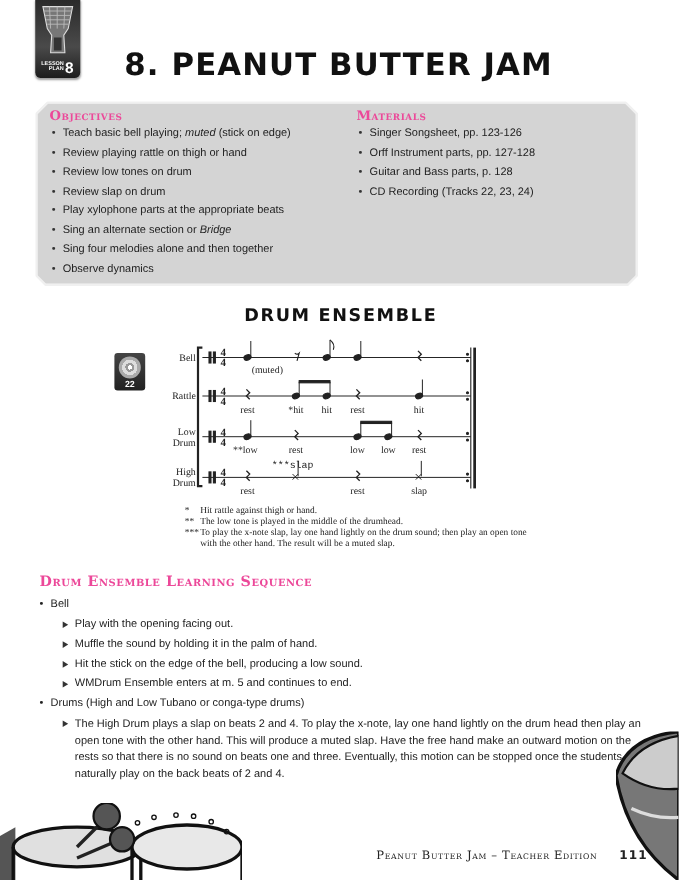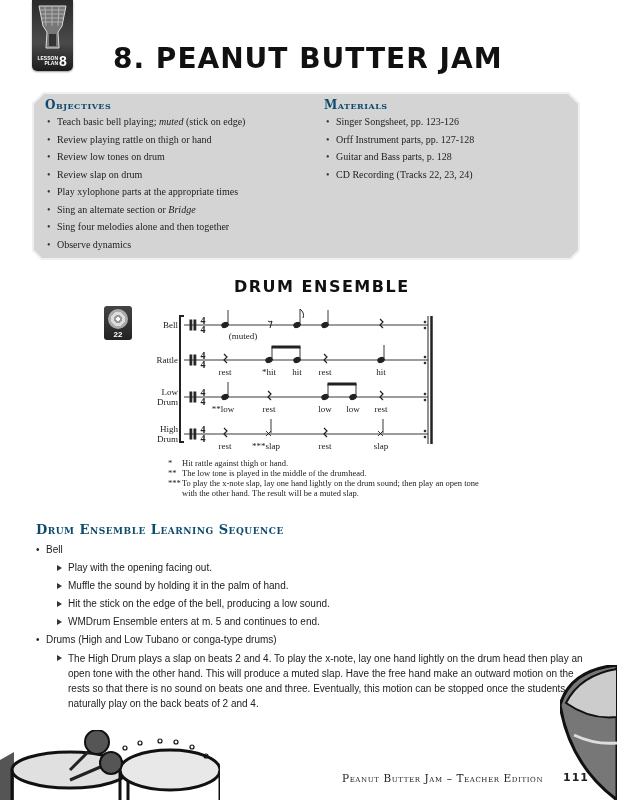--- a/index.html
+++ b/index.html
@@ -39,44 +39,44 @@
     background: #d4d4d4;
     clip-path: polygon(10px 0, calc(100% - 10px) 0, 100% 10px, 100% calc(100% - 8px), calc(100% - 8px) 100%, 8px 100%, 0 calc(100% - 8px), 0 10px);
   }
   .infobox-border {
     left: 32px; top: 92px; width: 548px; height: 168px;
     background: #f0f0f0;
     clip-path: polygon(11px 0, calc(100% - 11px) 0, 100% 11px, 100% calc(100% - 9px), calc(100% - 9px) 100%, 9px 100%, 0 calc(100% - 9px), 0 11px);
   }
   .sc-head {
     font: bold 12px "DejaVu Serif", serif; font-variant: small-caps;
-    letter-spacing: 0.5px; color: #0c4a6e;
+    letter-spacing: 0.5px; color: #ec4899;
   }
   .bul-list { list-style: none; margin: 0; padding: 0; }
   .bul-list li {
     position: relative; padding-left: 12px;
     font-size: 10px; line-height: 17.5px; color: #222;
-    font-family: Liberation Serif, serif;
+    font-family: Liberation Sans, sans-serif;
   }
   .bul-list li::before {
     content: "\2022"; position: absolute; left: 2px; top: 0; color: #333;
   }
   .bul-list li.two-line { line-height: 13px; padding-top: 2px; padding-bottom: 3px; }
   .bul-list li.two-line::before { top: 2px; }
 
   .obj-col { left: 45px; top: 98px; width: 260px; }
   .mat-col { left: 324px; top: 98px; width: 250px; }
 
   
   .de-title {
-    left: 234px; top: 277px;
+    left: 222px; top: 277px;
     font: bold 16px "DejaVu Sans", sans-serif; letter-spacing: 1.5px; color: #111;
   }
   .cd-icon {
-    left: 104px; top: 306px; width: 28px; height: 34px;
+    left: 104px; top: 321px; width: 28px; height: 34px;
     background: linear-gradient(#444, #222);
     border-radius: 3px;
   }
   .cd-icon .disc {
     position: absolute; left: 4px; top: 3px; width: 20px; height: 20px; border-radius: 50%;
     background: radial-gradient(circle, #fff 0 2px, #999 2px 4px, #ddd 4px 7px, #aaa 7px 10px);
   }
   .cd-icon .trk {
     position: absolute; left: 0; bottom: 1px; width: 100%; text-align: center;
     font: bold 8px "Liberation Sans", sans-serif; color: #fff;
@@ -141,21 +141,21 @@
 <div class="abs infobox-border"></div>
 <div class="abs infobox"></div>
 
 <div class="abs obj-col">
   <div class="sc-head">Objectives</div>
   <ul class="bul-list" id="obj-list" style="margin-top:1px;">
       <li><span>Teach basic bell playing; </span><em>muted</em><span> (stick on edge)</span></li>
       <li><span>Review playing rattle on thigh or hand</span></li>
       <li><span>Review low tones on drum</span></li>
       <li><span>Review slap on drum</span></li>
-      <li><span>Play xylophone parts at the appropriate times</span></li>
+      <li><span>Play xylophone parts at the appropriate beats</span></li>
       <li><span>Sing an alternate section or </span><em>Bridge</em><span></span></li>
       <li><span>Sing four melodies alone and then together</span></li>
       <li><span>Observe dynamics</span></li>
     </ul>
 </div>
 
 <div class="abs mat-col">
   <div class="sc-head">Materials</div>
   <ul class="bul-list" id="mat-list" style="margin-top:1px;">
       <li>Singer Songsheet, pp. 123-126</li>
@@ -275,21 +275,21 @@
     <div class="abs note-lbl" style="left: 269px; top: 367px;">*hit</div>
     <div class="abs note-lbl" style="left: 297px; top: 367px;">hit</div>
     <div class="abs note-lbl" style="left: 325px; top: 367px;">rest</div>
     <div class="abs note-lbl" style="left: 381px; top: 367px;">hit</div>
     <div class="abs note-lbl" style="left: 223px; top: 404px; text-align: center;">**low</div>
     <div class="abs note-lbl" style="left: 269px; top: 404px;">rest</div>
     <div class="abs note-lbl" style="left: 325px; top: 404px;">low</div>
     <div class="abs note-lbl" style="left: 353px; top: 404px;">low</div>
     <div class="abs note-lbl" style="left: 381px; top: 404px;">rest</div>
     <div class="abs note-lbl" style="left: 225px; top: 441px;">rest</div>
-    <div class="abs note-lbl" style="left: 266px; top: 441px;">***slap</div>
+    <div class="abs note-lbl" style="left: 266px; top: 418px; font-family: Liberation Mono, monospace;">***slap</div>
     <div class="abs note-lbl" style="left: 325px; top: 441px;">rest</div>
     <div class="abs note-lbl" style="left: 381px; top: 441px;">slap</div>
   </div>
 
 <div class="abs footnotes" id="footnotes">
     <div class="fn">
       <span class="mark">*</span>
       <span>Hit rattle against thigh or hand.</span>
     </div>
     <div class="fn">

